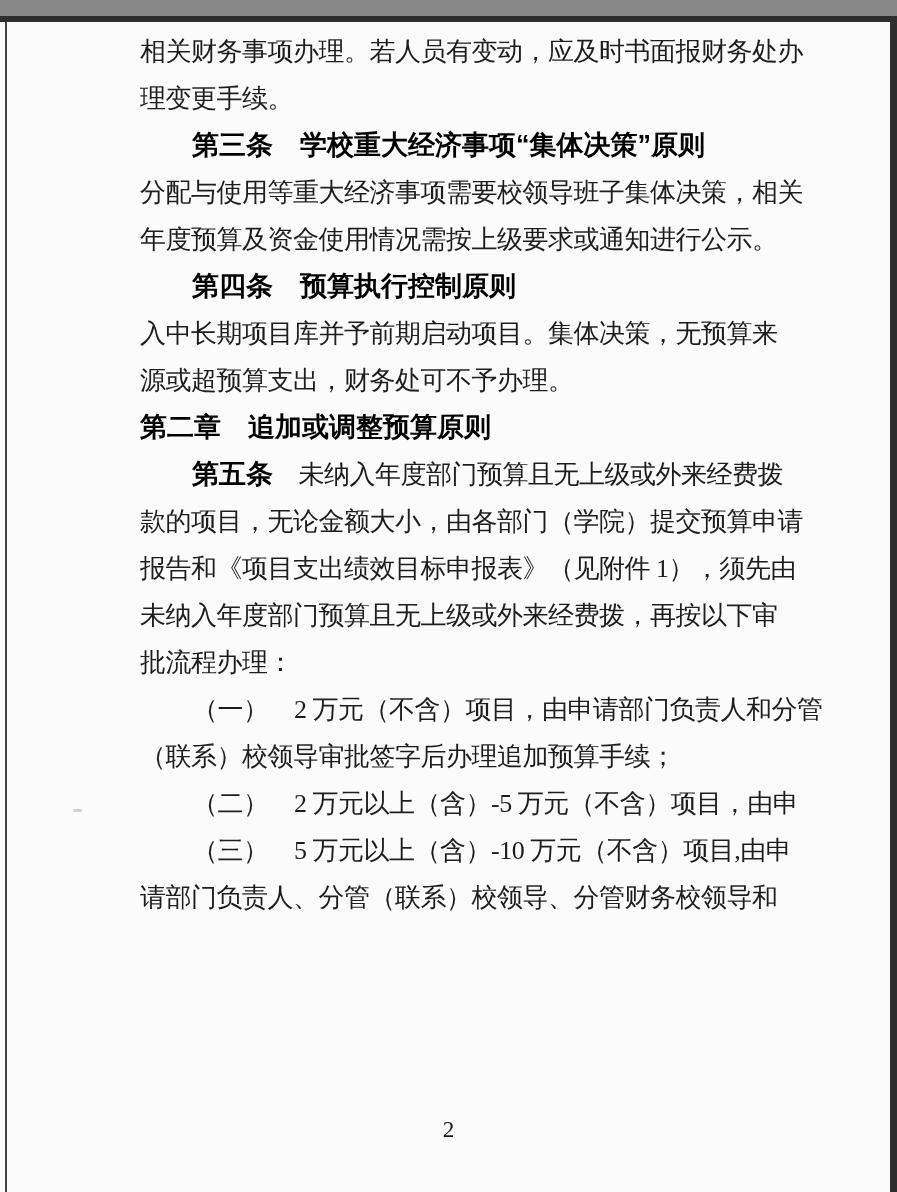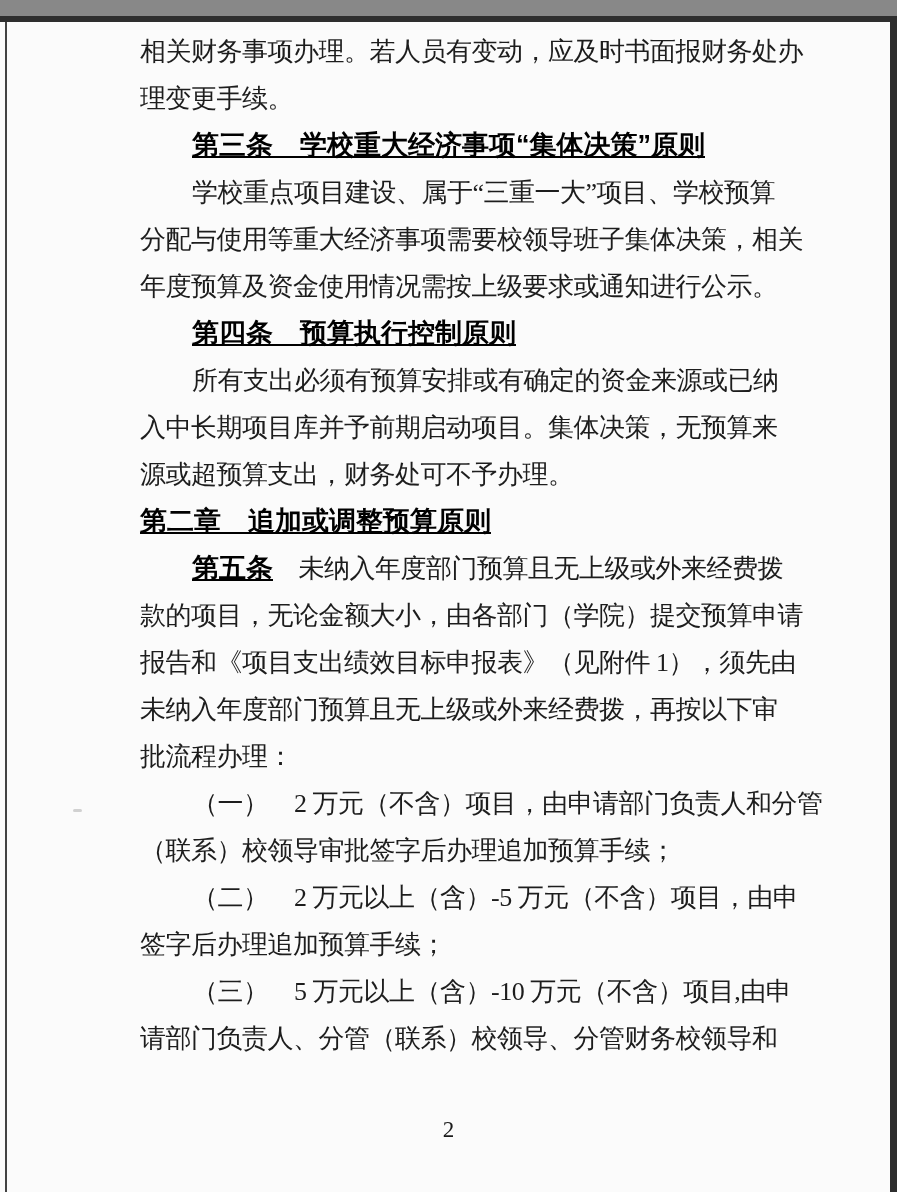--- a/index.html
+++ b/index.html
@@ -54,21 +54,20 @@
   }
   .line.indent { padding-left: 52px; }
   .line.heading,
   .line.chapter,
   .bold-run {
     font-family: "Liberation Sans", "DejaVu Sans", sans-serif;
     font-weight: 700;
     color: var(--heading-ink, #000);
     font-size: 27px;
     letter-spacing: 0;
-    text-decoration: underline;
   }
   .line.chapter { text-align: left; padding-left: 0; }
   .bold-run { margin-right: 0; }
   .page-number {
     position: absolute;
     left: 0; right: 0;
     top: 1094px;
     height: 40px;
     line-height: 40px;
     text-align: center;
@@ -84,35 +83,32 @@
   <div class="edge-top"></div>
   <div class="edge-left"></div>
   <div class="edge-right"></div>
   <div class="edge-bottom"></div>
   <div class="scan-speck"></div>
 
   <main class="text-block" id="doc-lines">
       <div class="line body">相关财务事项办理。若人员有变动，应及时书面报财务处办</div>
       <div class="line body">理变更手续。</div>
       <div class="line heading indent">第三条　学校重大经济事项“集体决策”原则</div>
-      <div class="line body indent">学校重点项目建设、属于“三重一大”项目、学校预算</div>
       <div class="line body">分配与使用等重大经济事项需要校领导班子集体决策，相关</div>
       <div class="line body">年度预算及资金使用情况需按上级要求或通知进行公示。</div>
       <div class="line heading indent">第四条　预算执行控制原则</div>
-      <div class="line body indent">所有支出必须有预算安排或有确定的资金来源或已纳</div>
       <div class="line body">入中长期项目库并予前期启动项目。集体决策，无预算来</div>
       <div class="line body">源或超预算支出，财务处可不予办理。</div>
       <div class="line chapter">第二章　追加或调整预算原则</div>
       <div class="line mixed indent"><span class="bold-run">第五条</span><span>　未纳入年度部门预算且无上级或外来经费拨</span></div>
       <div class="line body">款的项目，无论金额大小，由各部门（学院）提交预算申请</div>
       <div class="line body">报告和《项目支出绩效目标申报表》（见附件 1），须先由</div>
       <div class="line body">未纳入年度部门预算且无上级或外来经费拨，再按以下审</div>
       <div class="line body">批流程办理：</div>
       <div class="line body indent">（一）　2 万元（不含）项目，由申请部门负责人和分管</div>
       <div class="line body">（联系）校领导审批签字后办理追加预算手续；</div>
       <div class="line body indent">（二）　2 万元以上（含）-5 万元（不含）项目，由申</div>
-      <div class="line body">签字后办理追加预算手续；</div>
       <div class="line body indent">（三）　5 万元以上（含）-10 万元（不含）项目,由申</div>
       <div class="line body">请部门负责人、分管（联系）校领导、分管财务校领导和</div>
     </main>
 
   <div class="page-number">2</div>
 </div>
 
 </body></html>

